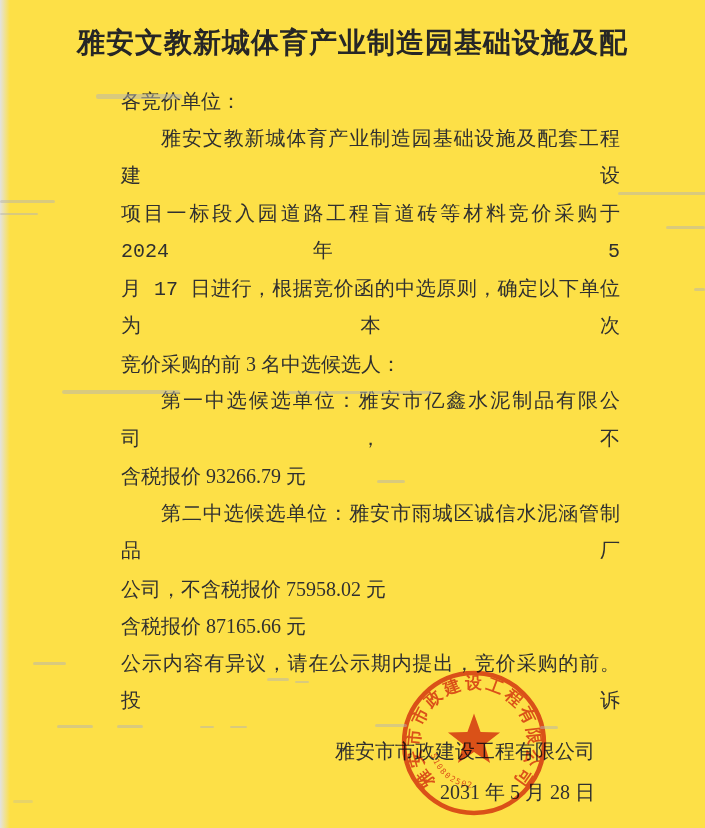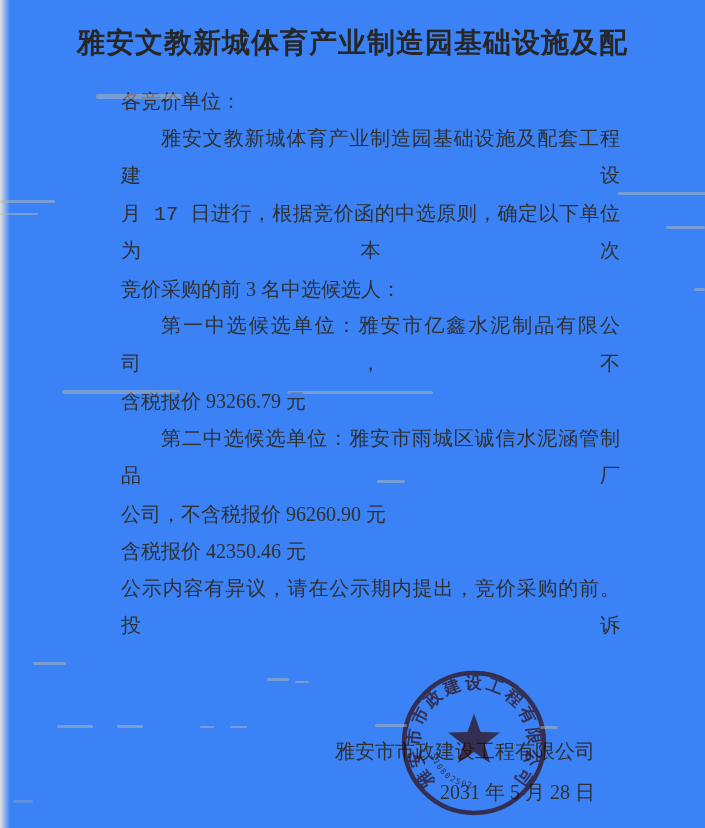--- a/index.html
+++ b/index.html
@@ -1,20 +1,20 @@
 <!DOCTYPE html>
 <html style="--seal-color: #d8453e;"><head>
 <meta charset="utf-8">
 <style>
   :root { --seal-color:#d8453e; --ink:#303030; --title-ink:#262626; }
   * { margin:0; padding:0; box-sizing:border-box; }
   html,body { background:#ffffff; }
   .page {
     position:relative; width:705px; height:828px;
-    background:#3b82f6; overflow:hidden;
+    background:#fde047; overflow:hidden;
     font-family:"Liberation Serif","DejaVu Serif",serif;
     color:var(--ink);
   }
   
   .edge-band {
     position:absolute; left:0; top:0; width:10px; height:828px;
     background:linear-gradient(to right, #e3e3e1, rgba(240,240,238,0));
     pointer-events:none;
   }
   .title-block {
@@ -61,27 +61,28 @@
 <div class="page">
   <div class="edge-band"></div>
 
   <div class="title-block">
     <div class="title-line">雅安文教新城体育产业制造园基础设施及配</div>
   </div>
 
   <div class="body-block">
     <div class="line">各竞价单位：</div>
     <div class="line indent fill">雅安文教新城体育产业制造园基础设施及配套工程建设</div>
+    <div class="line fill">项目一标段入园道路工程盲道砖等材料竞价采购于 2024 年 5</div>
     <div class="line fill">月 17 日进行，根据竞价函的中选原则，确定以下单位为本次</div>
     <div class="line">竞价采购的前 3 名中选候选人：</div>
     <div class="line indent fill">第一中选候选单位：雅安市亿鑫水泥制品有限公司，不</div>
     <div class="line">含税报价 93266.79 元</div>
     <div class="line indent fill">第二中选候选单位：雅安市雨城区诚信水泥涵管制品厂</div>
-    <div class="line">公司，不含税报价 96260.90 元</div>
-    <div class="line">含税报价 42350.46 元</div>
+    <div class="line">公司，不含税报价 75958.02 元</div>
+    <div class="line">含税报价 87165.66 元</div>
     <div class="line fill">公示内容有异议，请在公示期内提出，竞价采购的前。投诉</div>
   </div>
 
   <div class="sign-block">
     <div>雅安市市政建设工程有限公司</div>
     <div>2031 年 5 月 28 日</div>
   </div>
 
   <svg class="seal" viewBox="0 0 150 150" xmlns="http://www.w3.org/2000/svg">
     <defs>

